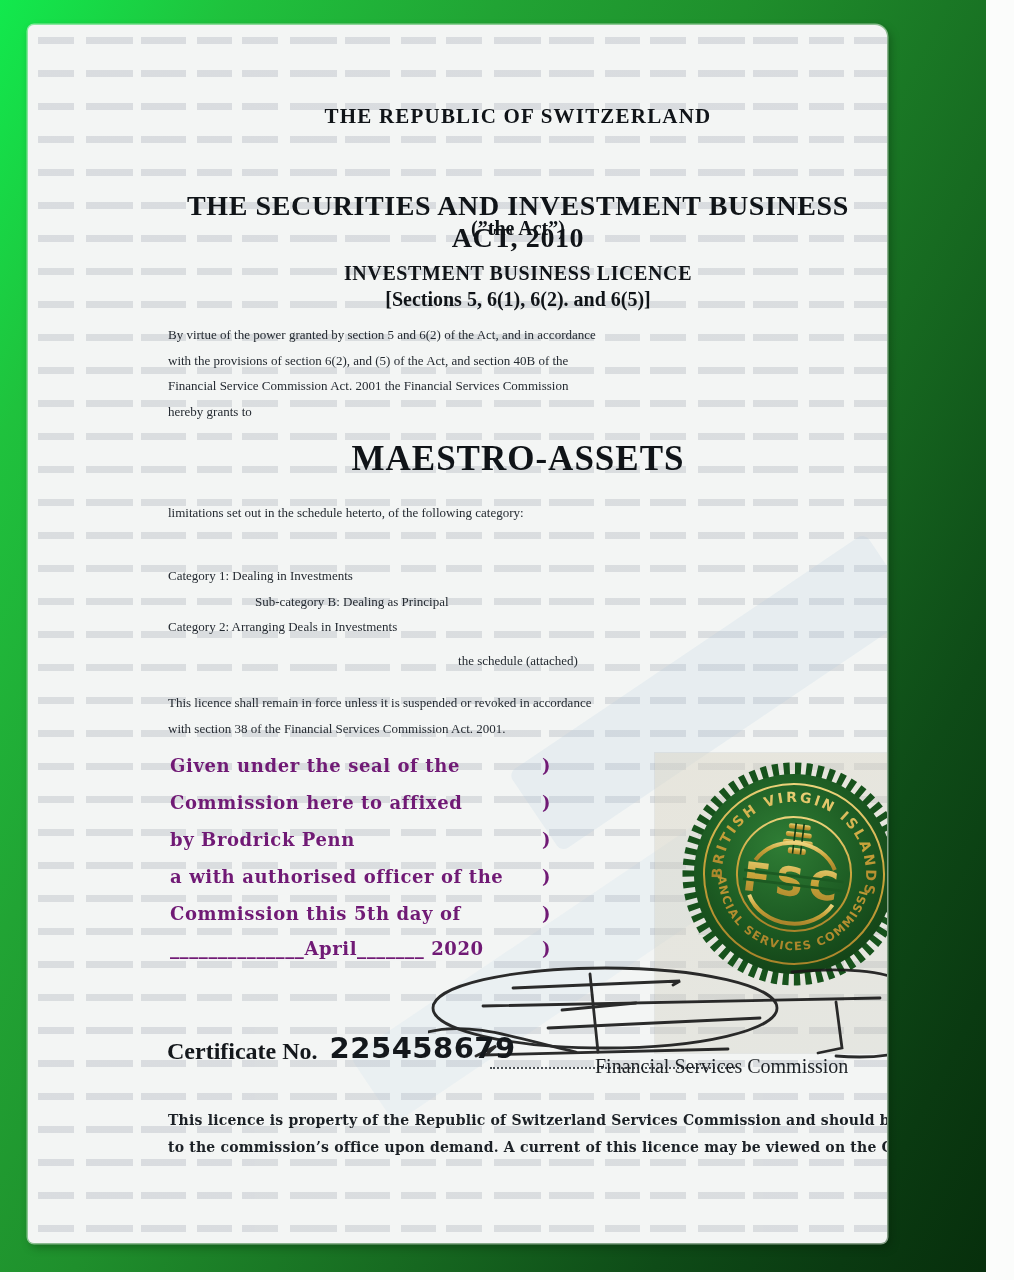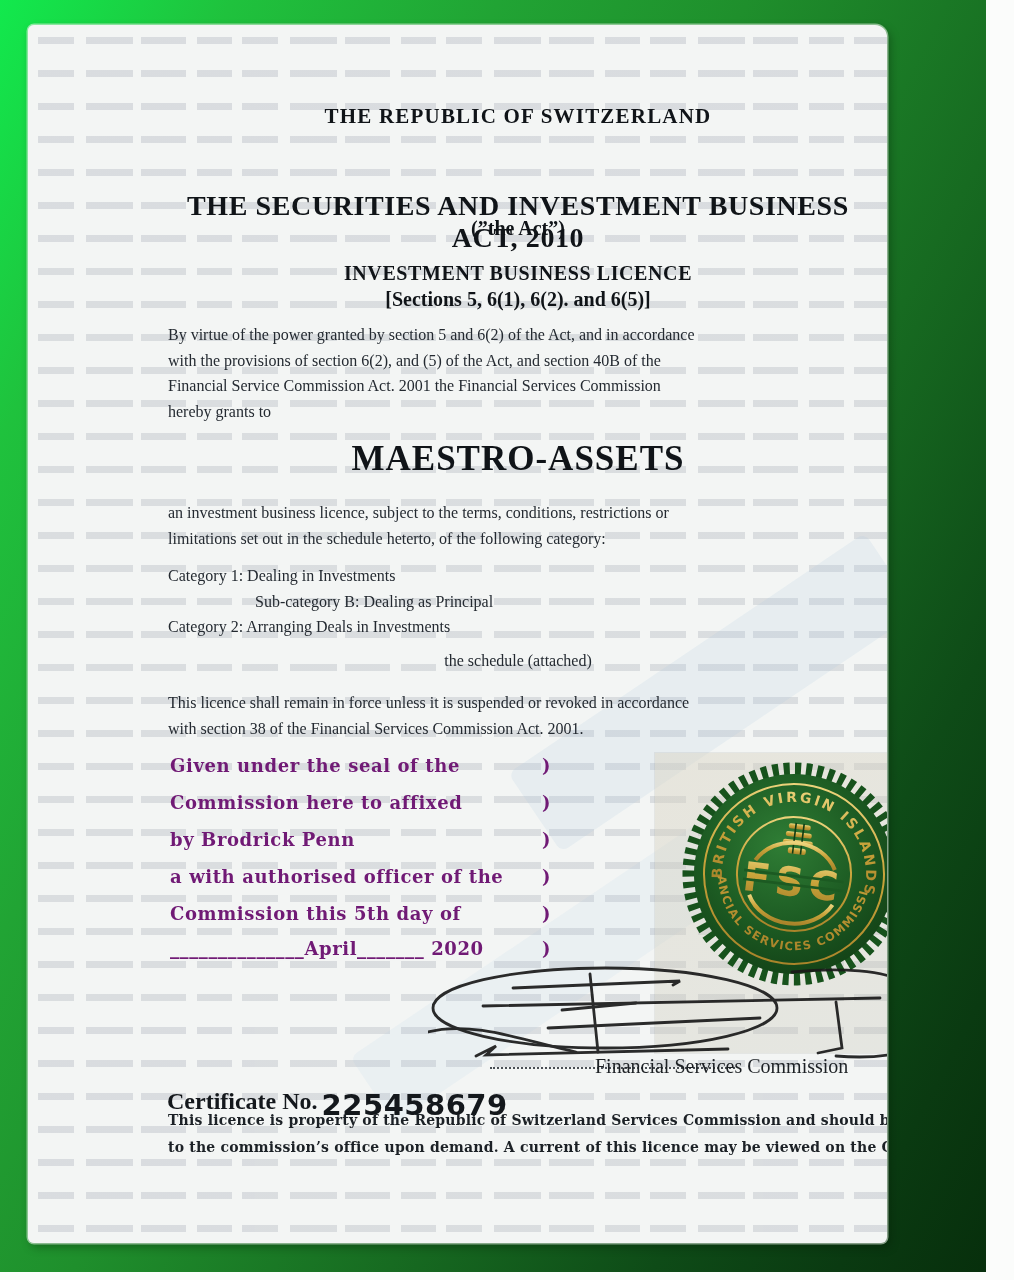--- a/index.html
+++ b/index.html
@@ -36,21 +36,21 @@
   .abs { position:absolute; left:140px; width:700px; }
   .ctr { text-align:center; }
   .hd  { font-weight:bold; color:#101418; }
 
   .title      { top:79px;  font-size:21px; letter-spacing:1.2px; }
   .act-title  { top:165px; font-size:28px; letter-spacing:.6px; }
   .act-alias  { top:192px; font-size:20px; }
   .lic-title  { top:237px; font-size:20px; letter-spacing:.6px; }
   .sections   { top:263px; font-size:20px; }
 
-  .body-txt { font-size:16px; line-height:25.5px; color:#242a31; }
+  .body-txt { font-size:13px; line-height:25.5px; color:#242a31; }
   .para1 { top:297px; }
   .maestro { top:414px; font-size:35px; letter-spacing:1px; }
   .para2 { top:475px; }
   .cats  { top:538px; }
   .cats .indent { padding-left:87px; }
   .sched { top:623px; }
   .para3 { top:665px; }
 
   .att-row { position:absolute; left:142px; width:700px;
     font-family:"DejaVu Serif", serif; font-weight:bold; font-size:18px;
@@ -64,21 +64,21 @@
 
   .seal { position:absolute; left:654px; top:737px; width:224px; height:224px; }
 
   .sig { position:absolute; left:400px; top:935px; width:530px; height:140px; }
 
   .dotline { position:absolute; left:462px; top:1034px; width:245px; height:10px;
     border-bottom:2px dotted #4a4f55; }
 
   .sig-caption { position:absolute; left:567px; top:1030px; font-size:20px; color:#1d2125; }
 
-  .cert-row { position:absolute; left:139px; top:1063px; display:flex; align-items:flex-start; gap:4px; }
+  .cert-row { position:absolute; left:139px; top:1006px; display:flex; align-items:flex-end; gap:12px; }
   .cert-label { font-size:24px; font-weight:bold; color:#14181c; }
   .cert-value { font-family:"DejaVu Sans", sans-serif; font-size:29px; font-weight:bold;
                 color:#14181c; letter-spacing:.5px; }
 
   .footer { position:absolute; left:140px; top:1082px;
     font-family:"DejaVu Serif", serif; font-weight:bold; font-size:14px;
     line-height:27px; letter-spacing:.2px; color:#1c2126; white-space:nowrap; }
 </style>
 </head>
 <body>
@@ -99,21 +99,20 @@
   <div class="abs body-txt para1">
     <div>By virtue of the power granted by section 5 and 6(2) of the Act, and in accordance</div>
     <div>with the provisions of section 6(2), and (5) of the Act, and section 40B of the</div>
     <div>Financial Service Commission Act. 2001 the Financial Services Commission</div>
     <div>hereby grants to</div>
   </div>
 
   <div class="abs ctr hd maestro">MAESTRO-ASSETS</div>
 
   <div class="abs body-txt para2">
-    <div>an investment business licence, subject to the terms, conditions, restrictions or</div>
     <div>limitations set out in the schedule heterto, of the following category:</div>
   </div>
 
   <div class="abs body-txt cats">
     <div>Category 1: Dealing in Investments</div>
     <div class="indent">Sub-category B: Dealing as Principal</div>
     <div>Category 2: Arranging Deals in Investments</div>
   </div>
 
   <div class="abs ctr body-txt sched">the schedule (attached)</div>

